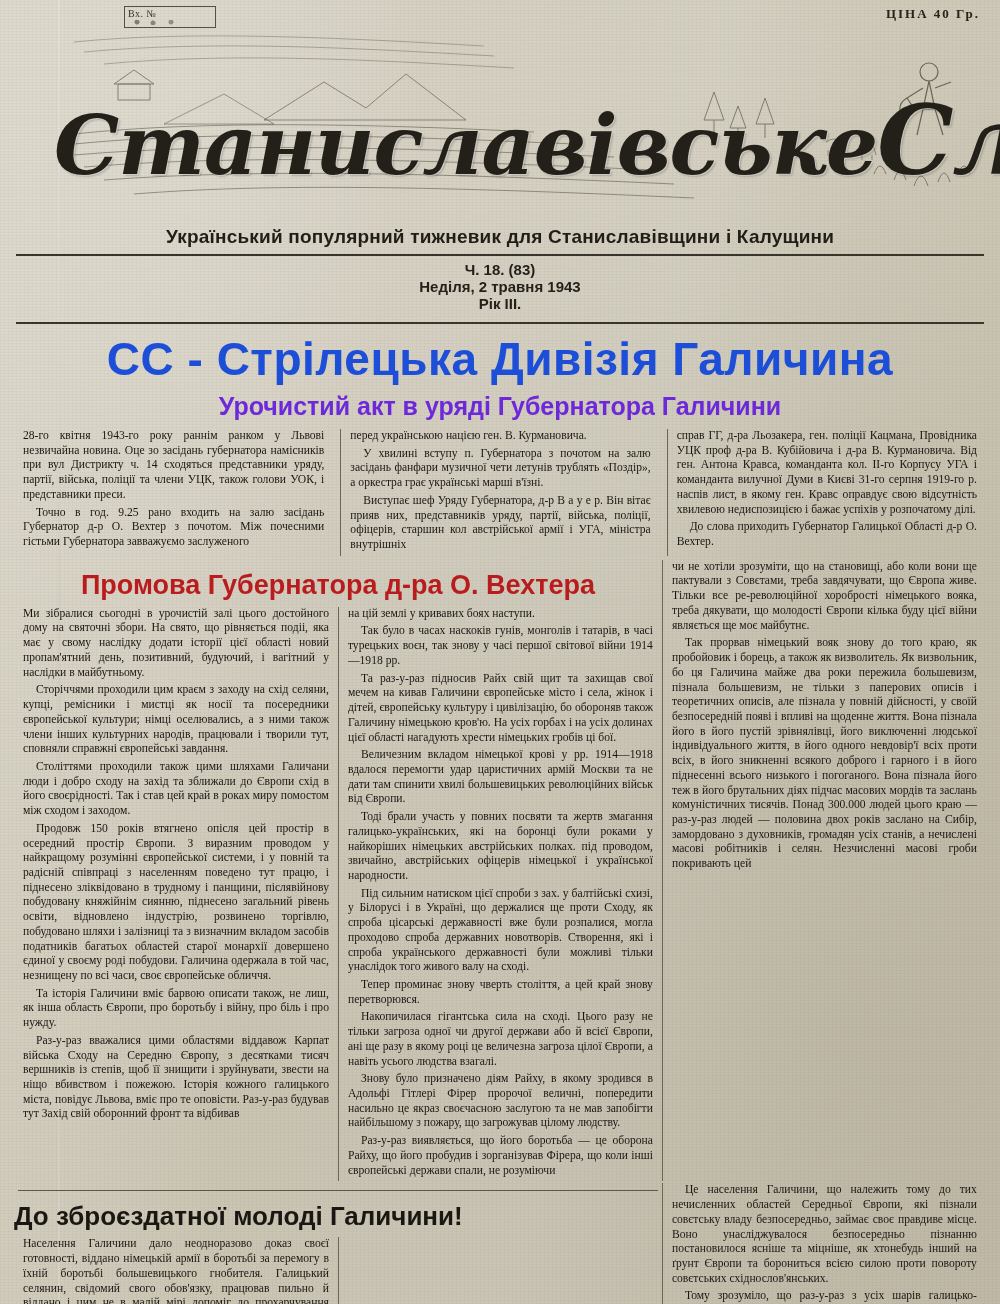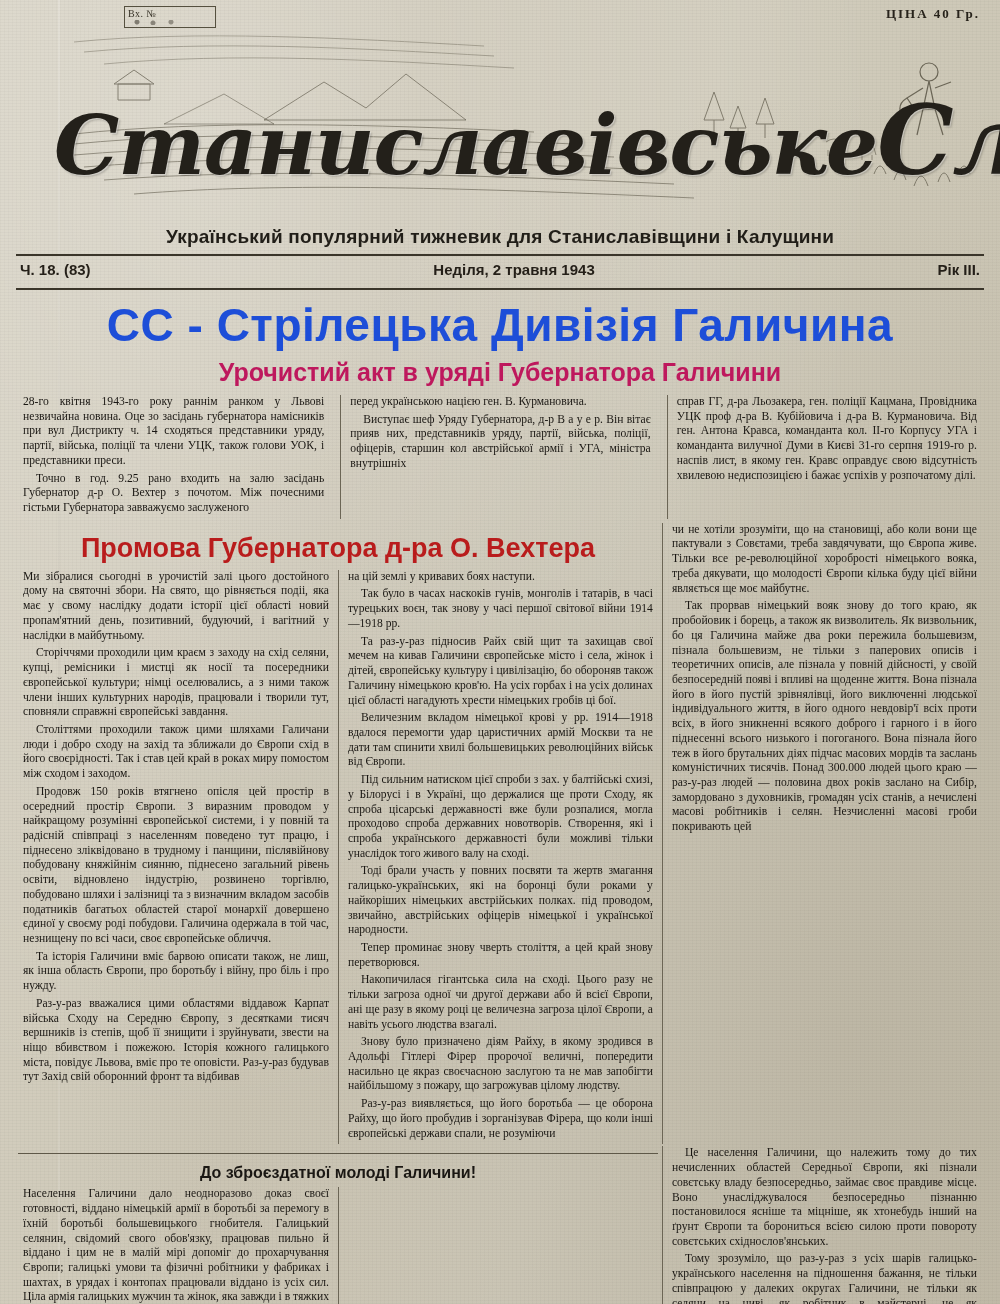--- a/index.html
+++ b/index.html
@@ -77,54 +77,55 @@
     margin-top:2px;
     color:#211e18;
   }
   .rule{border:0;border-top:2px solid #3a352a;margin:6px 2px 3px 2px;}
   .issue-line{
     display:flex;justify-content:space-between;align-items:center;
     font-family:"Liberation Sans", sans-serif;
     font-weight:bold;font-size:15px;
     padding:2px 6px 4px 6px;
     color:#241f18;
+    flex-direction:column;
   }
   .issue-line .center{font-size:15px;}
 
   
   h1.main{
     font-family:"Liberation Sans", sans-serif;
     font-weight:bold;
     font-size:46px;
     text-align:center;
     margin:8px 0 0 0;
     letter-spacing:.5px;
     color:#1d4ed8;
   }
   h2.sub{
     font-family:"Liberation Sans", sans-serif;
     font-weight:bold;
     font-size:25px;
     text-align:center;
     margin:6px 0 8px 0;
-    color:#be185d;
+    color:#6d28d9;
   }
   h2.section{
     font-family:"Liberation Sans", sans-serif;
     font-weight:bold;
     font-size:27px;
     text-align:center;
     margin:10px 0 6px 0;
     color:#b91c1c;
   }
   h3.section-sm{
     font-family:"Liberation Sans", sans-serif;
     font-weight:bold;
-    font-size:16px;
-    text-align:center;
+    font-size:26px;
+    text-align:left;
     margin:10px 0 5px 0;
     color:#1a1713;
   }
 
   
   .cols3{display:flex;gap:7px;align-items:stretch;}
   .col{
     width:33.33%;
     box-sizing:border-box;
     padding:0 9px;
@@ -240,46 +241,48 @@
   <h1 class="main">СС - Стрілецька Дивізія Галичина</h1>
   <h2 class="sub">Урочистий акт в уряді Губернатора Галичини</h2>
 
   <div class="cols3">
     <div class="col">
       <p class="noind">28-го квітня 1943-го року раннім ранком у Львові незвичайна новина. Оце зо засідань губернатора намісників при вул Дистрикту ч. 14 сходяться представники уряду, партії, війська, поліції та члени УЦК, також голови УОК, і представники преси.</p>
       <p>Точно в год. 9.25 рано входить на залю засідань Губернатор д-р О. Вехтер з почотом. Між почесними гістьми Губернатора завважуємо заслуженого</p>
     </div>
     <div class="col b1">
       <p class="noind">перед українською нацією ген. В. Курмановича.</p>
+      <p>У хвилині вступу п. Губернатора з почотом на залю засідань фанфари музичної чети летунів трублять «Поздір», а оркестра грає українські марші в'їзні.</p>
       <p>Виступає шеф Уряду Губернатора, д-р В а у е р. Він вітає прияв них, представників уряду, партії, війська, поліції, офіцерів, старшин кол австрійської армії і УГА, міністра внутрішніх</p>
     </div>
     <div class="col b1">
       <p class="noind">справ ГГ, д-ра Льозакера, ген. поліції Кацмана, Провідника УЦК проф д-ра В. Кубійовича і д-ра В. Курмановича. Від ген. Антона Кравса, команданта кол. ІІ-го Корпусу УГА і команданта вилучної Думи в Києві 31-го серпня 1919-го р. наспів лист, в якому ген. Кравс оправдує свою відсутність хвилевою недиспозицією і бажає успіхів у розпочатому ділі.</p>
+      <p>До слова приходить Губернатор Галицької Області д-р О. Вехтер.</p>
     </div>
   </div>
 
   <div class="blockA">
     <div style="width:66.66%;box-sizing:border-box;">
       <h2 class="section">Промова Губернатора д-ра О. Вехтера</h2>
       <div style="display:flex;">
         <div class="col" style="width:50%">
           <p class="noind">Ми зібралися сьогодні в урочистій залі цього достойного дому на святочні збори. На свято, що рівняється подіі, яка має у свому наслідку додати історії цієї області новий пропам'ятний день, позитивний, будуючий, і вагітний у наслідки в майбутньому.</p>
           <p>Сторіччями проходили цим краєм з заходу на схід селяни, купці, ремісники і мистці як носії та посередники європейської культури; німці оселювались, а з ними також члени інших культурних народів, працювали і творили тут, сповняли справжні європейські завдання.</p>
           <p>Століттями проходили також цими шляхами Галичани люди і добро сходу на захід та зближали до Європи схід в його своєрідності. Так і став цей край в роках миру помостом між сходом і заходом.</p>
           <p>Продовж 150 років втягнено опісля цей простір в осередний простір Європи. З виразним проводом у найкращому розумінні європейської системи, і у повній та радісній співпраці з населенням поведено тут працю, і піднесено зліквідовано в трудному і панщини, післявійнову побудовану княжійнім сиянню, піднесено загальний рівень освіти, відновлено індустрію, розвинено торгівлю, побудовано шляхи і залізниці та з визначним вкладом засобів податників багатьох областей старої монархії довершено єдиної у своєму роді побудови. Галичина одержала в той час, незнищену по всі часи, своє європейське обличчя.</p>
           <p>Та історія Галичини вміє барвою описати також, не лиш, як інша область Європи, про боротьбу і війну, про біль і про нужду.</p>
           <p>Раз-у-раз вважалися цими областями віддавож Карпат війська Сходу на Середню Європу, з десятками тисяч вершників із степів, щоб її знищити і зруйнувати, звести на ніщо вбивством і пожежою. Історія кожного галицького міста, повідує Львова, вміє про те оповісти. Раз-у-раз будував тут Захід свій оборонний фронт та відбивав</p>
         </div>
         <div class="col b1" style="width:50%">
           <p class="noind">на цій землі у кривавих боях наступи.</p>
           <p>Так було в часах наскоків гунів, монголів і татарів, в часі турецьких воєн, так знову у часі першої світової війни 1914—1918 рр.</p>
           <p>Та раз-у-раз підносив Райх свій щит та захищав свої мечем на кивав Галичини європейське місто і села, жінок і дітей, європейську культуру і цивілізацію, бо обороняв також Галичину німецькою кров'ю. На усіх горбах і на усіх долинах цієї області нагадують хрести німецьких гробів ці бої.</p>
           <p>Величезним вкладом німецької крові у рр. 1914—1918 вдалося перемогти удар царистичних армій Москви та не дати там спинити хвилі большевицьких революційних військ від Європи.</p>
+          <p>Тоді брали участь у повних посвяти та жертв змагання галицько-українських, які на боронці були роками у найкоріших німецьких австрійських полках. під проводом, звичайно, австрійських офіцерів німецької і української народности.</p>
           <p>Під сильним натиском цієї спроби з зах. у балтійські схизі, у Білорусі і в Україні, що держалися ще проти Сходу, як спроба цісарські державності вже були розпалися, могла проходово спроба державних новотворів. Створення, які і спроба українського державності були можливі тільки унаслідок того живого валу на сході.</p>
-          <p>Тоді брали участь у повних посвяти та жертв змагання галицько-українських, які на боронці були роками у найкоріших німецьких австрійських полках. під проводом, звичайно, австрійських офіцерів німецької і української народности.</p>
           <p>Тепер проминає знову чверть століття, а цей край знову перетворювся.</p>
           <p>Накопичилася гігантська сила на сході. Цього разу не тільки загроза одної чи другої держави або й всієї Європи, ані ще разу в якому році це величезна загроза цілої Європи, а навіть усього людства взагалі.</p>
           <p>Знову було призначено діям Райху, в якому зродився в Адольфі Гітлері Фірер пророчої величні, попередити насильно це якраз своєчасною заслугою та не мав запобігти найбільшому з пожару, що загрожував цілому людству.</p>
           <p>Раз-у-раз виявляється, що його боротьба — це оборона Райху, що його пробудив і зорганізував Фірера, що коли інші європейські держави спали, не розуміючи</p>
         </div>
       </div>
     </div>
 
     <div class="col b1" style="width:33.33%">
       <p class="noind">чи не хотіли зрозуміти, що на становищі, або коли вони ще пактували з Совєтами, треба завдячувати, що Європа живе. Тільки все ре-революційної хоробрості німецького вояка, треба дякувати, що молодості Європи кілька буду цієї війни являється ще моє майбутнє.</p>

